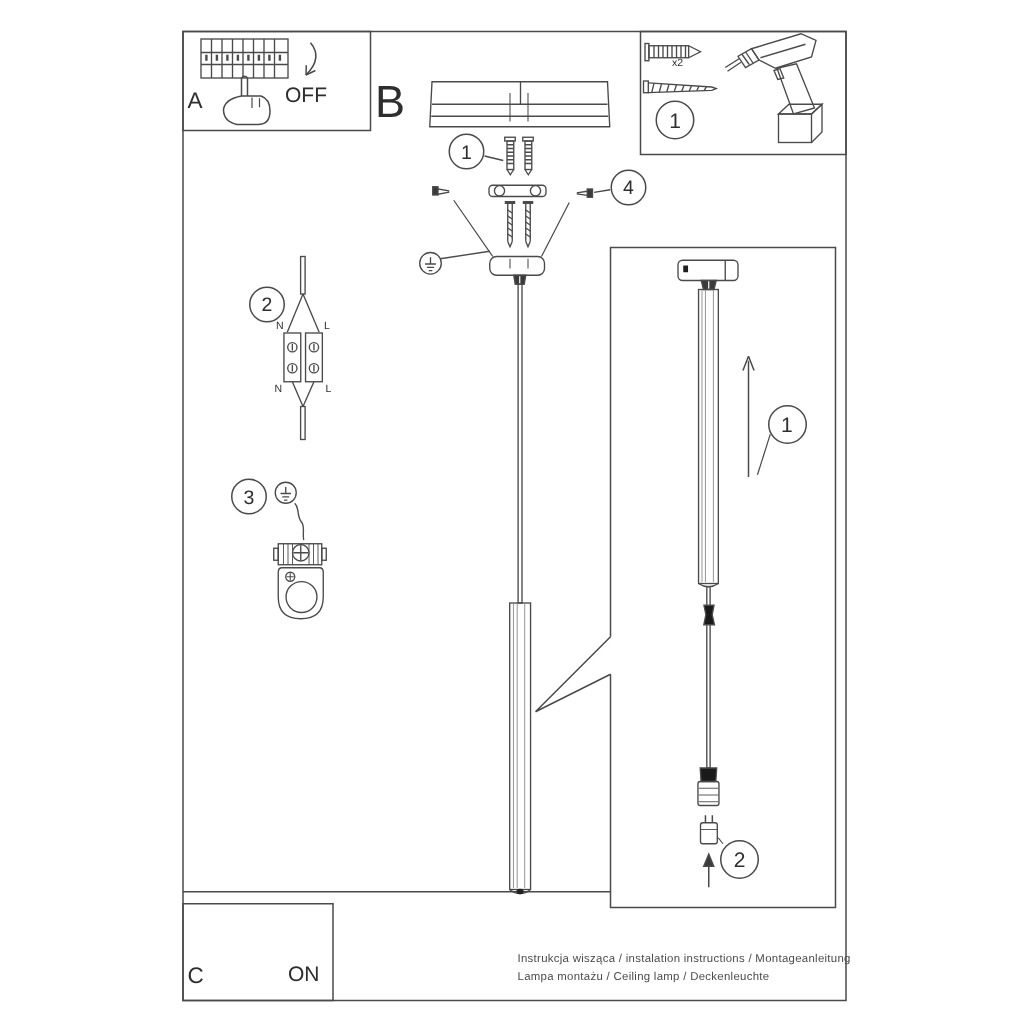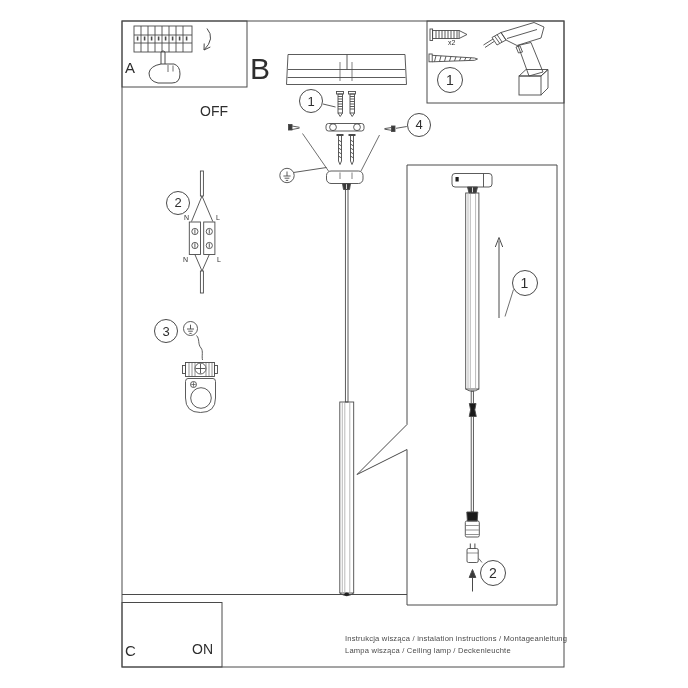--- a/index.html
+++ b/index.html
@@ -215,37 +215,37 @@
       <path d="M472.5,577.5 V591.5"></path>
     </g>
     <g>
       <path d="M499,318 V240.5"></path>
       <path d="M499,237.5 L495.3,247 M499,237.5 L502.7,247"></path>
       <path d="M513.5,289.5 L505,316.5" stroke-width="0.8"></path>
     </g>
   </svg>
 
   <span class="txt" style="left:125px;top:59px;font-size:15px;">A</span>
-  <span class="txt" style="left:200px;top:55px;font-size:14px;margin-top:48px;">OFF</span>
+  <span class="txt" style="left:190px;top:55px;font-size:14px;">OFF</span>
   <span class="txt" style="left:250px;top:52px;font-size:30px;">B</span>
   <span class="txt" style="left:125px;top:642px;font-size:15px;">C</span>
   <span class="txt" style="left:192px;top:641px;font-size:14px;">ON</span>
   <span class="txt" style="left:448px;top:39px;font-size:7px;">x2</span>
 
   <div class="co big" style="left:437px;top:67px;">1</div>
   <div class="co small" style="left:299px;top:89px;">1</div>
   <div class="co small" style="left:407px;top:112.5px;">4</div>
   <div class="co small" style="left:166px;top:190.5px;">2</div>
   <div class="co small" style="left:154px;top:319px;">3</div>
   <div class="co big" style="left:511.5px;top:269.5px;">1</div>
   <div class="co big" style="left:480px;top:559.5px;">2</div>
 
   <span class="txt" style="left:184px;top:214px;font-size:7px;">N</span>
   <span class="txt" style="left:216px;top:214px;font-size:7px;">L</span>
   <span class="txt" style="left:183px;top:256px;font-size:7px;">N</span>
   <span class="txt" style="left:217px;top:256px;font-size:7px;">L</span>
 
   <div class="footer">
     <span>Instrukcja wisząca / instalation instructions / Montageanleitung</span>
-    <span>Lampa wisząca / Ceiling lamp / Deckenleuchte</span>
+    <span>Lampa montażu / Ceiling lamp / Deckenleuchte</span>
   </div>
 
 </div>
 
 </body></html>

